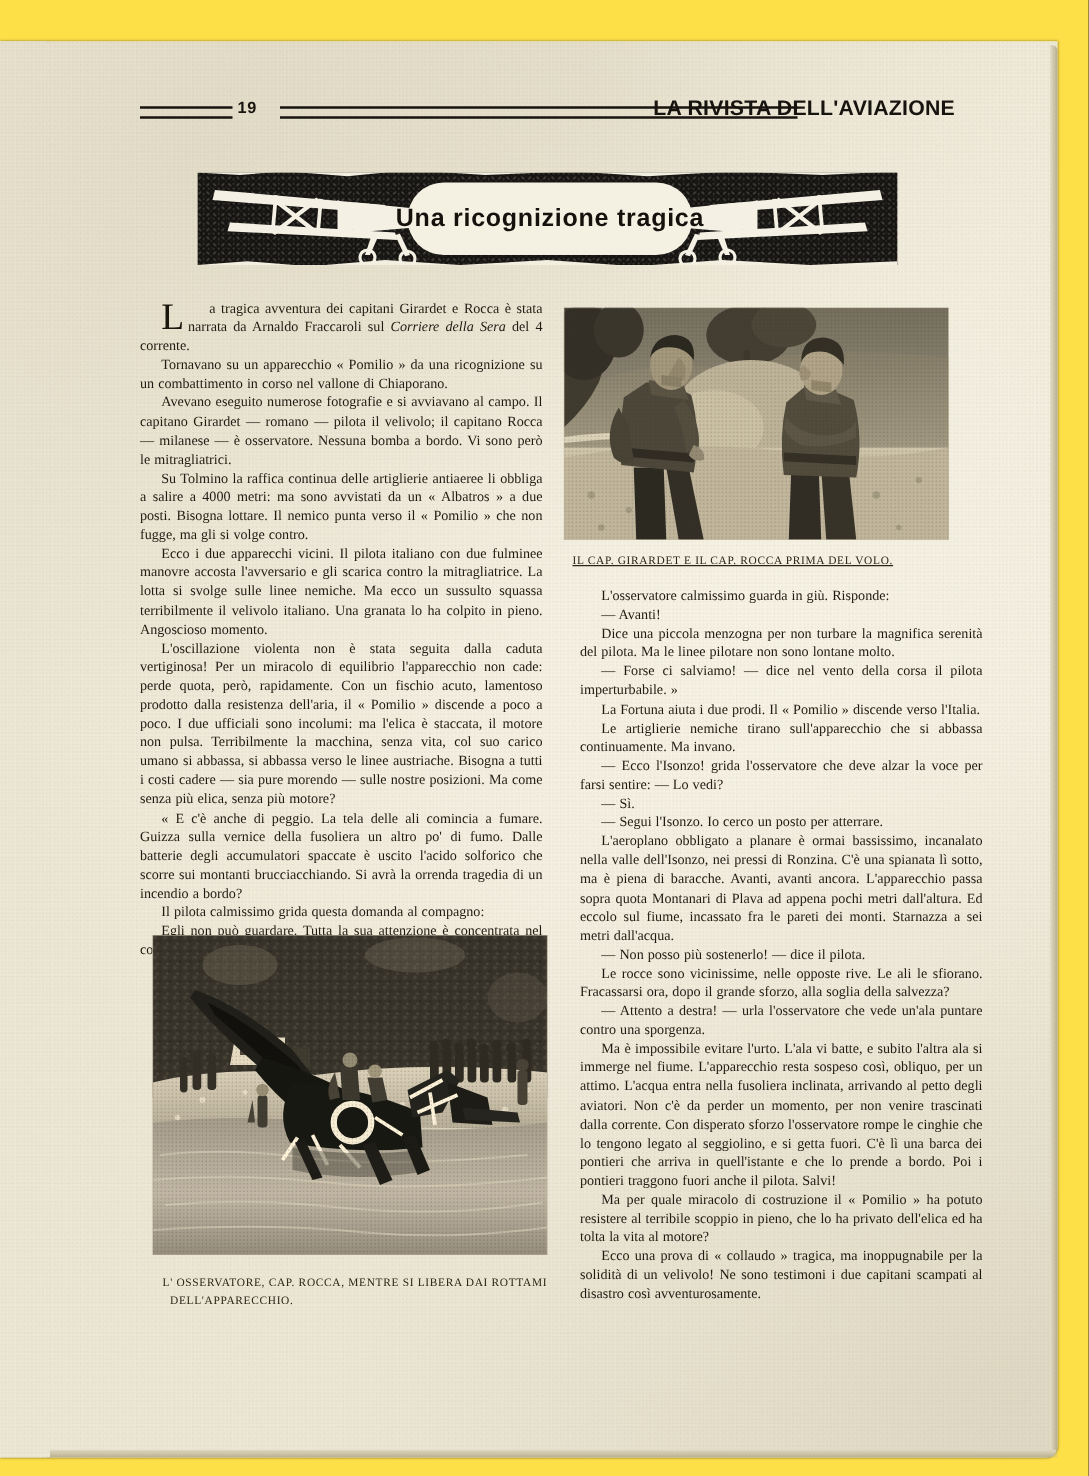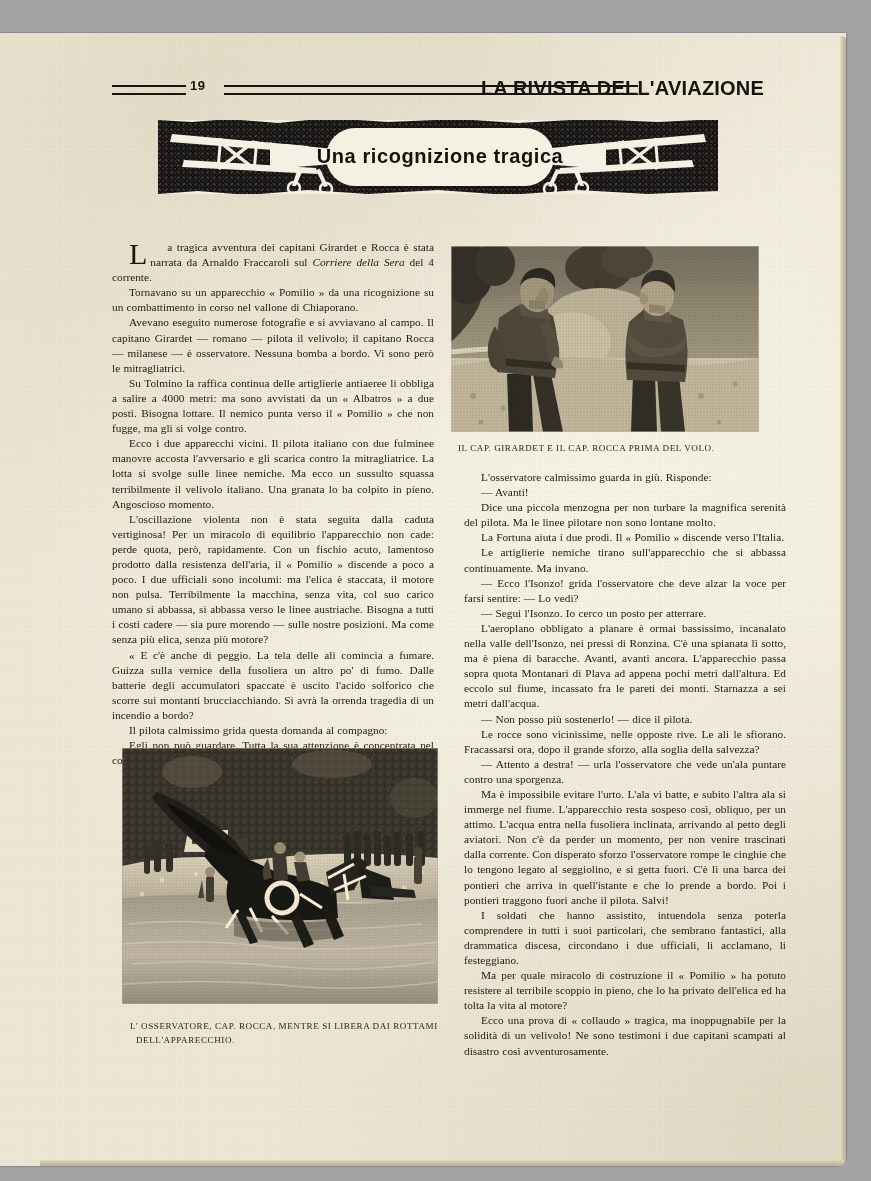--- a/index.html
+++ b/index.html
@@ -11,21 +11,21 @@
     width: 871px;
     height: 1181px;
     overflow: hidden;
     font-family: "Liberation Serif", serif;
   }
 
   #scan {
     position: relative;
     width: 871px;
     height: 1181px;
-    background: #a3a3a3;
+    background: #fde047;
   }
 
   
   .page-sheet {
     position: absolute;
     left: 0px;
     top: 33px;
     width: 846px;
     height: 1133px;
     background:
@@ -104,31 +104,31 @@
     font-size: 13px;
     color: #17140f;
     letter-spacing: .5px;
   }
   .runhead-title {
     position: absolute;
     right: 0px;
     top: 1px;
     font-family: "Liberation Sans", sans-serif;
     font-weight: bold;
-    font-size: 20px;
+    font-size: 17px;
     letter-spacing: .2px;
     color: #17140f;
     white-space: nowrap;
   }
 
   
   .banner {
     position: absolute;
     left: 158px;
-    top: 116px;
+    top: 134px;
     width: 560px;
     height: 82px;
   }
   .banner svg { display: block; }
 
   
   .col {
     position: absolute;
     width: 322px;
     font-size: 11.3px;
@@ -176,21 +176,21 @@
   .photo svg { display: block; }
 
   .caption {
     position: absolute;
     font-family: "Liberation Serif", serif;
     font-size: 9.1px;
     letter-spacing: .55px;
     color: #2a2418;
     line-height: 14px;
   }
-  .cap-top { left: 458px; top: 441px; width: 310px; text-align: left; }
+  .cap-top { left: 458px; top: 441px; width: 310px; text-align: left; text-decoration: underline; }
   .cap-bot { left: 130px; top: 1019px; width: 320px; }
   .cap-bot .l2 { display: block; margin-left: 6px; }
 
   .grain {
     position: absolute;
     inset: 0;
     opacity: .5;
     pointer-events: none;
     background-image:
       radial-gradient(rgba(120,110,85,.10) 1px, rgba(0,0,0,0) 1px),
@@ -405,30 +405,31 @@
       <rect width="308" height="186" fill="none" stroke="#b9b2a0" stroke-width="1"></rect>
     </svg>
   </div>
 
   <div class="caption cap-top">IL CAP. GIRARDET E IL CAP. ROCCA PRIMA DEL VOLO.</div>
 
   <div class="col col-right">
     <p>L'osservatore calmissimo guarda in giù. Risponde:</p>
     <p class="dash">— Avanti!</p>
     <p>Dice una piccola menzogna per non turbare la magnifica serenità del pilota. Ma le linee pilotare non sono lontane molto.</p>
+    <p class="dash">— Forse ci salviamo! — dice nel vento della corsa il pilota imperturbabile. »</p>
     <p>La Fortuna aiuta i due prodi. Il « Pomilio » discende verso l'Italia.</p>
     <p>Le artiglierie nemiche tirano sull'apparecchio che si abbassa continuamente. Ma invano.</p>
     <p class="dash">— Ecco l'Isonzo! grida l'osservatore che deve alzar la voce per farsi sentire: — Lo vedi?</p>
+    <p class="dash">— Sì.</p>
     <p class="dash">— Segui l'Isonzo. Io cerco un posto per atterrare.</p>
     <p>L'aeroplano obbligato a planare è ormai bassissimo, incanalato nella valle dell'Isonzo, nei pressi di Ronzina. C'è una spianata lì sotto, ma è piena di baracche. Avanti, avanti ancora. L'apparecchio passa sopra quota Montanari di Plava ad appena pochi metri dall'altura. Ed eccolo sul fiume, incassato fra le pareti dei monti. Starnazza a sei metri dall'acqua.</p>
     <p class="dash">— Non posso più sostenerlo! — dice il pilota.</p>
     <p>Le rocce sono vicinissime, nelle opposte rive. Le ali le sfiorano. Fracassarsi ora, dopo il grande sforzo, alla soglia della salvezza?</p>
     <p class="dash">— Attento a destra! — urla l'osservatore che vede un'ala puntare contro una sporgenza.</p>
     <p>Ma è impossibile evitare l'urto. L'ala vi batte, e subito l'altra ala si immerge nel fiume. L'apparecchio resta sospeso così, obliquo, per un attimo. L'acqua entra nella fusoliera inclinata, arrivando al petto degli aviatori. Non c'è da perder un momento, per non venire trascinati dalla corrente. Con disperato sforzo l'osservatore rompe le cinghie che lo tengono legato al seggiolino, e si getta fuori. C'è lì una barca dei pontieri che arriva in quell'istante e che lo prende a bordo. Poi i pontieri traggono fuori anche il pilota. Salvi!</p>
-    <p>I soldati che hanno assistito, intuendola senza poterla comprendere in tutti i suoi particolari, che sembrano fantastici, alla drammatica discesa, circondano i due ufficiali, li acclamano, li festeggiano.</p>
     <p>Ma per quale miracolo di costruzione il « Pomilio » ha potuto resistere al terribile scoppio in pieno, che lo ha privato dell'elica ed ha tolta la vita al motore?</p>
     <p>Ecco una prova di « collaudo » tragica, ma inoppugnabile per la solidità di un velivolo! Ne sono testimoni i due capitani scampati al disastro così avventurosamente.</p>
   </div>
 
   <div class="photo photo-bot">
     <svg width="316" height="256" viewBox="0 0 316 256">
       <defs>
         <linearGradient id="waterG" x1="0" y1="0" x2="0" y2="1">
           <stop offset="0%" stop-color="#9c968a"></stop>
           <stop offset="55%" stop-color="#b5afa2"></stop>

